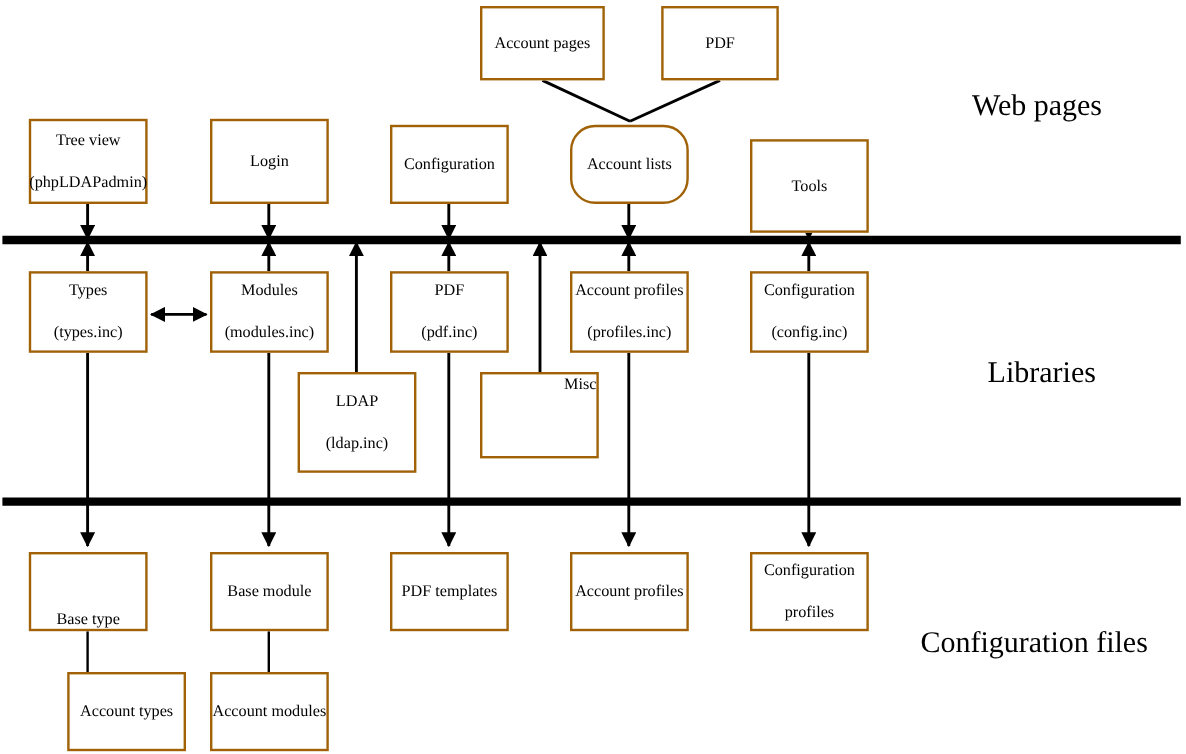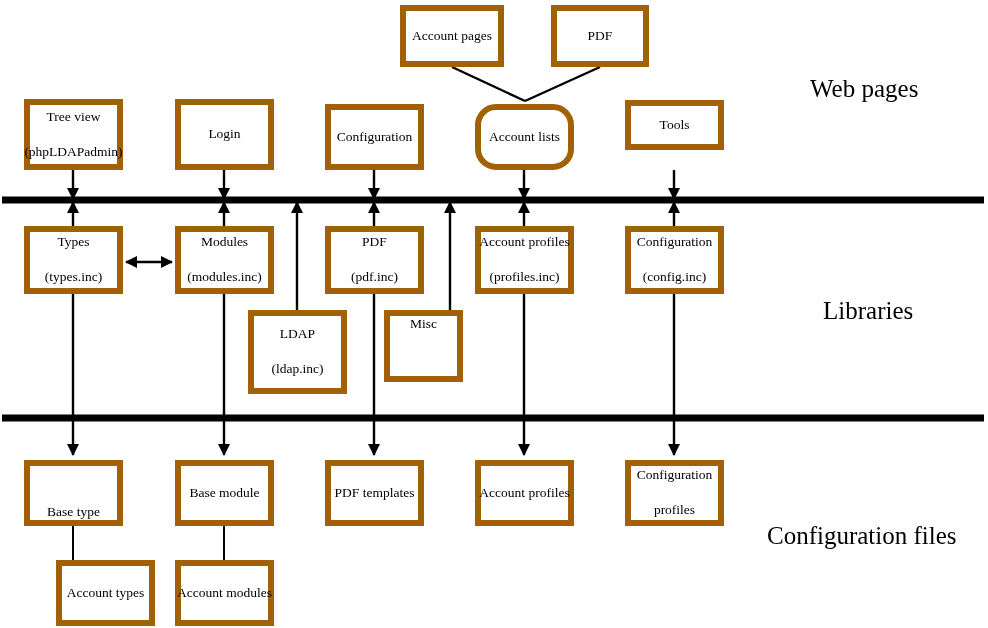--- a/index.html
+++ b/index.html
@@ -18,21 +18,21 @@
   #diagram-svg {
     position: absolute;
     left: 0;
     top: 0;
     width: 988px;
     height: 628px;
   }
   .node-box {
     position: absolute;
     box-sizing: border-box;
-    border: 6px solid #a16207;
+    border: 2px solid #a16207;
     background: #ffffff;
     display: flex;
     flex-direction: column;
     align-items: center;
     justify-content: center;
     font-family: "Liberation Serif", "DejaVu Serif", serif;
     color: #000000;
     text-align: center;
     line-height: 1.08;
   }
@@ -113,21 +113,21 @@
       </div>
       <div class="node-box" style="left: 175px; top: 99px; width: 99px; height: 71px;">
         <span class="node-line primary">Login</span>
       </div>
       <div class="node-box" style="left: 325px; top: 104px; width: 99px; height: 66px;">
         <span class="node-line primary">Configuration</span>
       </div>
       <div class="node-box" style="left: 475px; top: 104px; width: 99px; height: 66px; border-radius: 21px;">
         <span class="node-line primary">Account lists</span>
       </div>
-      <div class="node-box" style="left: 625px; top: 100px; width: 99px; height: 50px;">
+      <div class="node-box" style="left: 625px; top: 116px; width: 99px; height: 78px;">
         <span class="node-line primary">Tools</span>
       </div>
       <div class="node-box two-line" style="left: 24px; top: 226px; width: 99px; height: 68px;">
         <span class="node-line primary">Types</span>
         <span class="node-line secondary">(types.inc)</span>
       </div>
       <div class="node-box two-line" style="left: 175px; top: 226px; width: 99px; height: 68px;">
         <span class="node-line primary">Modules</span>
         <span class="node-line secondary">(modules.inc)</span>
       </div>
@@ -140,21 +140,21 @@
         <span class="node-line secondary">(profiles.inc)</span>
       </div>
       <div class="node-box two-line" style="left: 625px; top: 226px; width: 99px; height: 68px;">
         <span class="node-line primary">Configuration</span>
         <span class="node-line secondary">(config.inc)</span>
       </div>
       <div class="node-box two-line" style="left: 248px; top: 310px; width: 99px; height: 84px;">
         <span class="node-line primary">LDAP</span>
         <span class="node-line secondary">(ldap.inc)</span>
       </div>
-      <div class="node-box two-line misc wrap tight" style="left: 384px; top: 310px; width: 79px; height: 72px;">
+      <div class="node-box two-line misc wrap tight" style="left: 400px; top: 310px; width: 99px; height: 72px; align-items: flex-end;">
         <span class="node-line primary">Misc</span>
       </div>
       <div class="node-box" style="left: 24px; top: 460px; width: 99px; height: 66px; justify-content: flex-end;">
         <span class="node-line primary">Base type</span>
       </div>
       <div class="node-box" style="left: 175px; top: 460px; width: 99px; height: 66px;">
         <span class="node-line primary">Base module</span>
       </div>
       <div class="node-box" style="left: 325px; top: 460px; width: 99px; height: 66px;">
         <span class="node-line primary">PDF templates</span>

